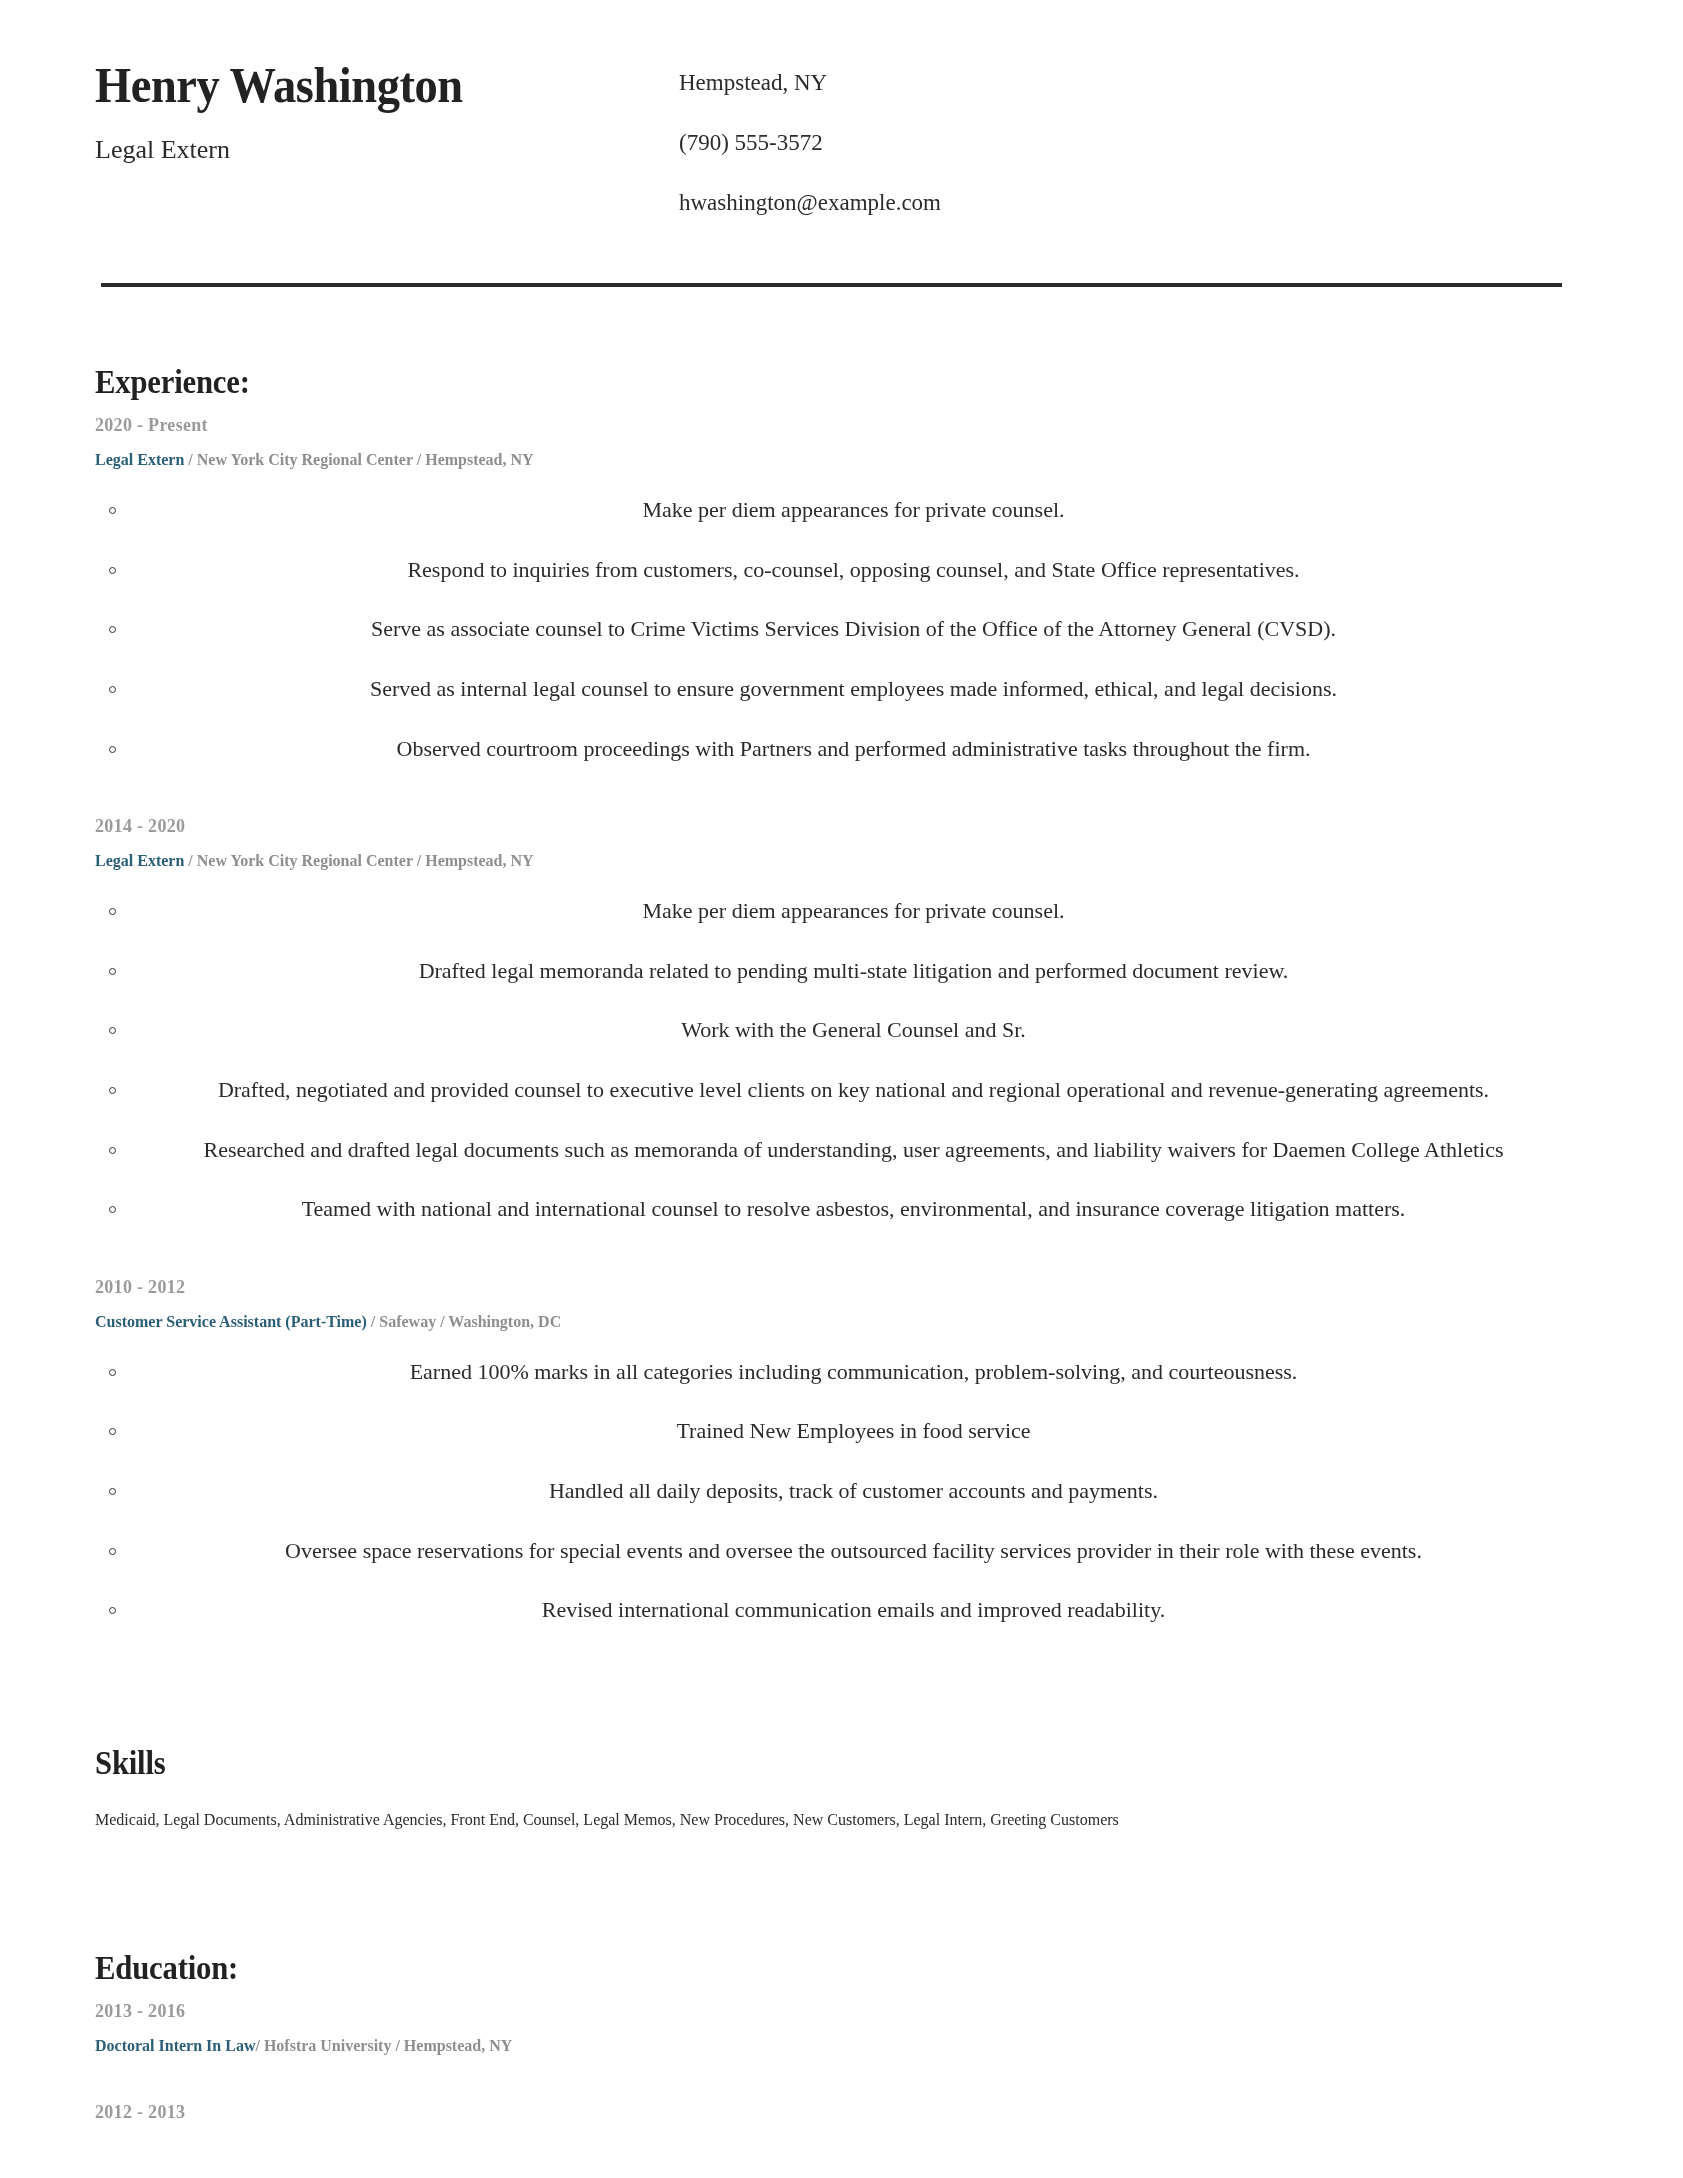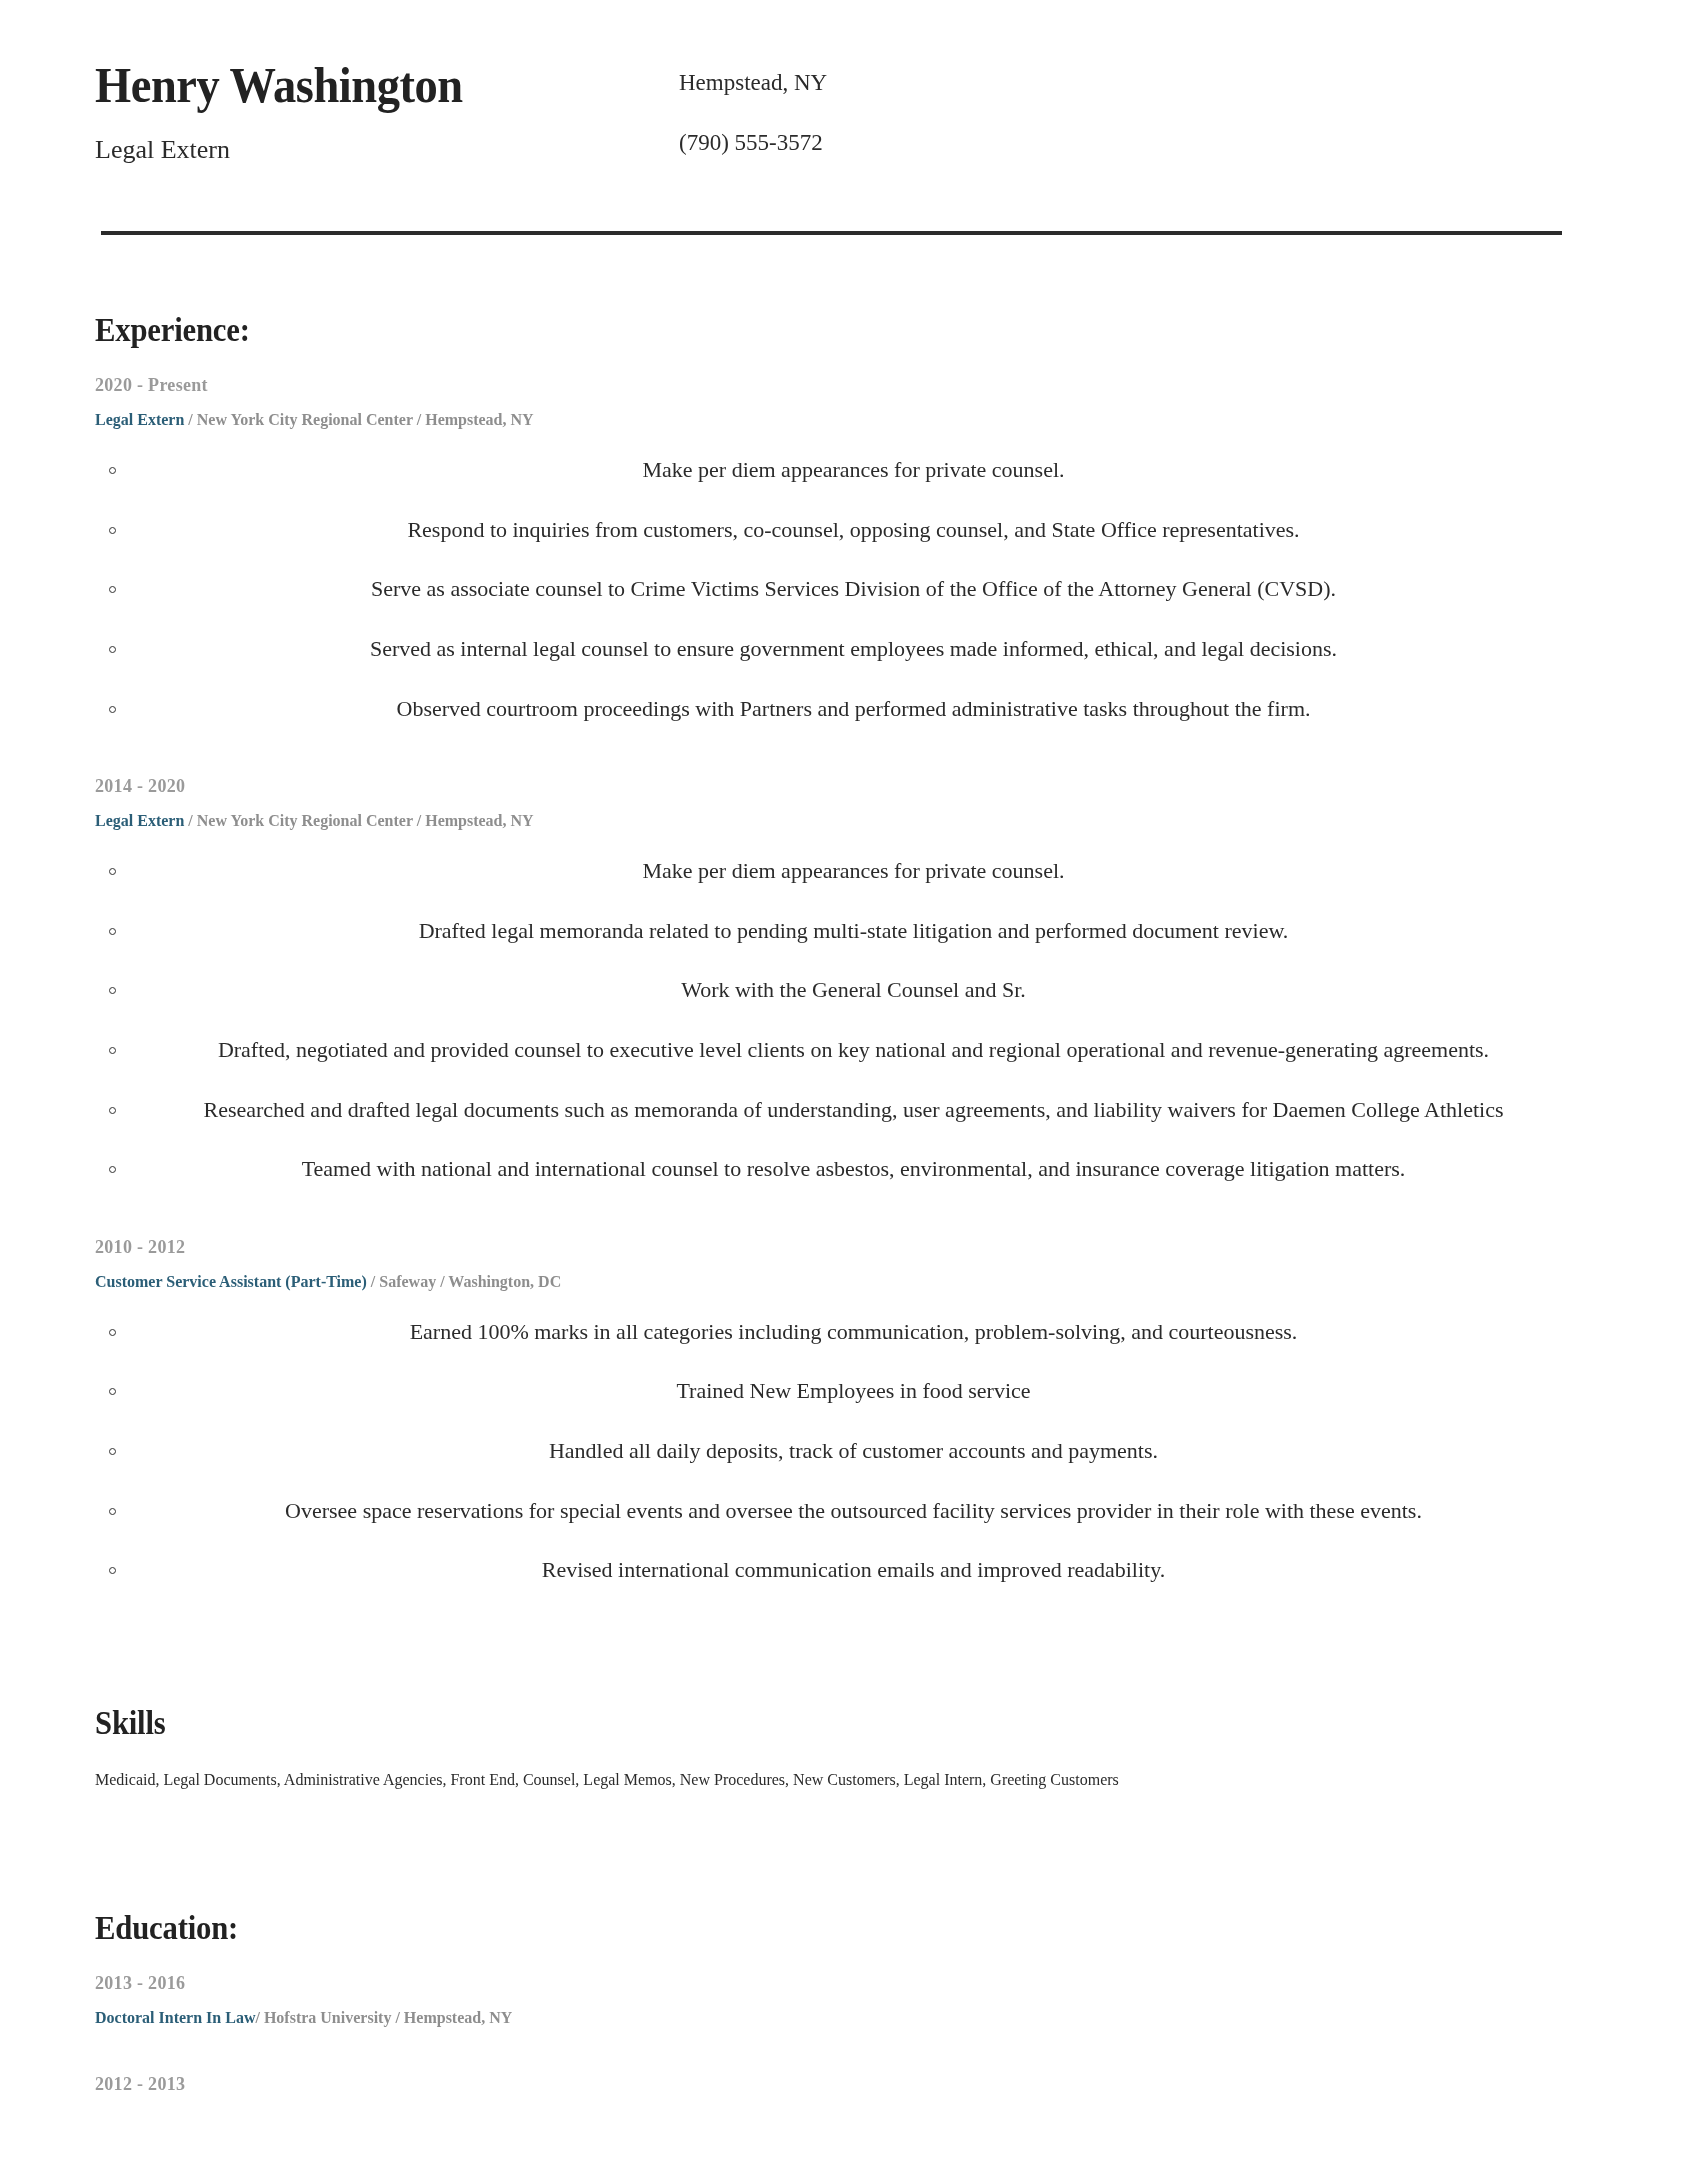--- a/index.html
+++ b/index.html
@@ -83,21 +83,21 @@
   .skills-section-heading { margin-top: 120px; }
   .edu-section-heading { margin-top: 119px; }
 
   .entry { margin-top: 0; }
   .entry + .entry { margin-top: 53px; }
   .entry-date {
     font-size: 18px;
     font-weight: bold;
     color: #9a9a9a;
     letter-spacing: 0.3px;
-    margin-top: 26px;
+    margin-top: 14px;
   }
   .entry-heading {
     font-size: 16px;
     font-weight: bold;
     margin-top: 14px;
     line-height: 1.25;
   }
   .entry-role { color: #2b5e77; }
   .entry-meta { color: #8e8e8e; }
 
@@ -150,20 +150,21 @@
 <div class="page">
 
   <div class="header">
     <div class="header-left">
       <div class="full-name">Henry Washington</div>
       <div class="job-title-top">Legal Extern</div>
     </div>
     <div class="header-right">
       <div class="contact-line">Hempstead, NY</div>
       <div class="contact-line">(790) 555-3572</div>
+      <div class="contact-line">hwashington@example.com</div>
     </div>
   </div>
 
   <hr class="divider">
 
   <div class="section">
     <div class="section-heading exp-section-heading">Experience:</div>
 
     <div class="entry">
       <div class="entry-date">2020 - Present</div>

